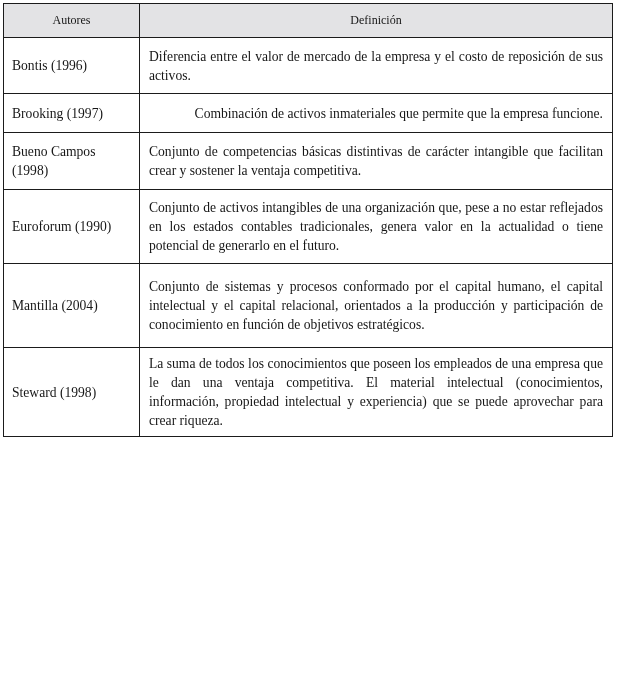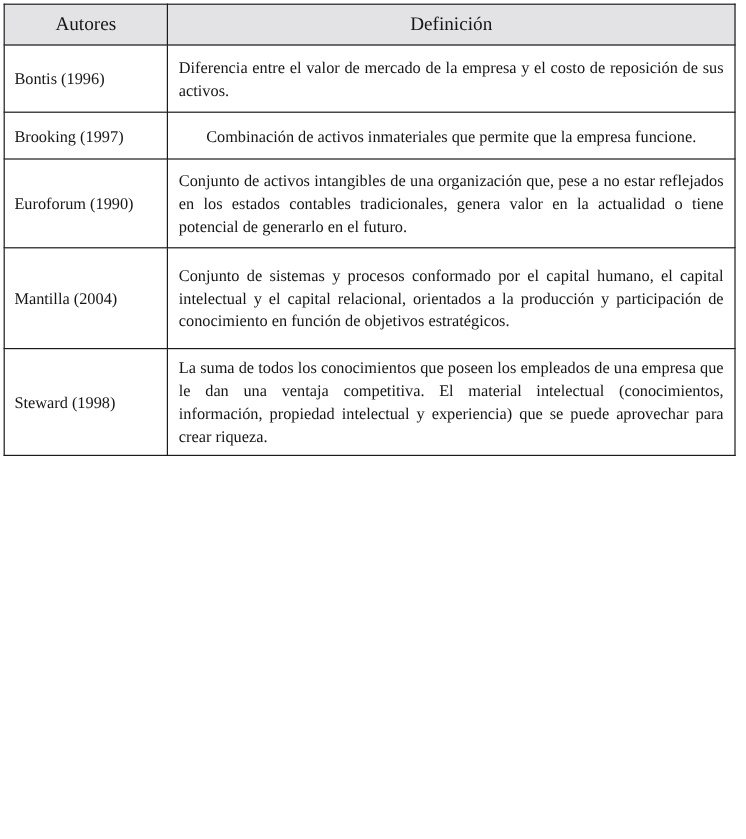--- a/index.html
+++ b/index.html
@@ -45,38 +45,38 @@
     font-size: 13.6px;
     line-height: 19px;
     color: #161616;
   }
 
   .definitions-table thead th {
     background: #e3e3e5;
     text-align: center;
     height: 29px;
     padding: 2px 4px;
-    font-size: 16px;
+    font-size: 12px;
   }
 
   td.cell-autor {
     padding: 4px 6px 4px 8px;
     text-align: left;
     hyphens: none;
   }
 
   td.cell-definicion {
     padding: 5px 9px 5px 9px;
     text-align: justify;
     text-justify: inter-word;
     hyphens: manual;
   }
 
   td.cell-definicion.align-left {
-    text-align: center;
+    text-align: right;
   }
 
   
   tr[data-row="0"] td { height: 45px; }
   tr[data-row="1"] td { height: 28px; }
   tr[data-row="2"] td { height: 46px; }
   tr[data-row="3"] td { height: 40px; }
   tr[data-row="4"] td { height: 63px; }
   tr[data-row="5"] td { height: 73px; }
   tr[data-row="6"] td { height: 60px; }
@@ -101,20 +101,24 @@
     </thead>
     <tbody>
         <tr class="data-row" data-row="0">
           <td class="cell-autor">Bontis (1996)</td>
           <td class="cell-definicion">Diferencia entre el valor de mercado de la empresa y el costo de reposición de sus activos.</td>
         </tr>
         <tr class="data-row" data-row="1">
           <td class="cell-autor">Brooking (1997)</td>
           <td class="cell-definicion align-left">Combinación de activos inmateriales que permite que la empresa funcione.</td>
         </tr>
+        <tr class="data-row" data-row="2">
+          <td class="cell-autor">Bueno Campos (1998)</td>
+          <td class="cell-definicion">Conjunto de competencias básicas distintivas de carácter intangible que facilitan crear y sostener la ventaja competitiva.</td>
+        </tr>
         <tr class="data-row" data-row="4">
           <td class="cell-autor">Euroforum (1990)</td>
           <td class="cell-definicion">Conjunto de activos intangibles de una organización que, pese a no estar reflejados en los estados contables tradicionales, genera valor en la actualidad o tiene potencial de generarlo en el futuro.</td>
         </tr>
         <tr class="data-row" data-row="5">
           <td class="cell-autor">Mantilla (2004)</td>
           <td class="cell-definicion">Conjunto de sistemas y procesos conformado por el capital humano, el capital intelectual y el capital relacional, orientados a la producción y participación de conocimiento en función de objetivos estratégicos.</td>
         </tr>
         <tr class="data-row" data-row="9">
           <td class="cell-autor">Steward (1998)</td>

